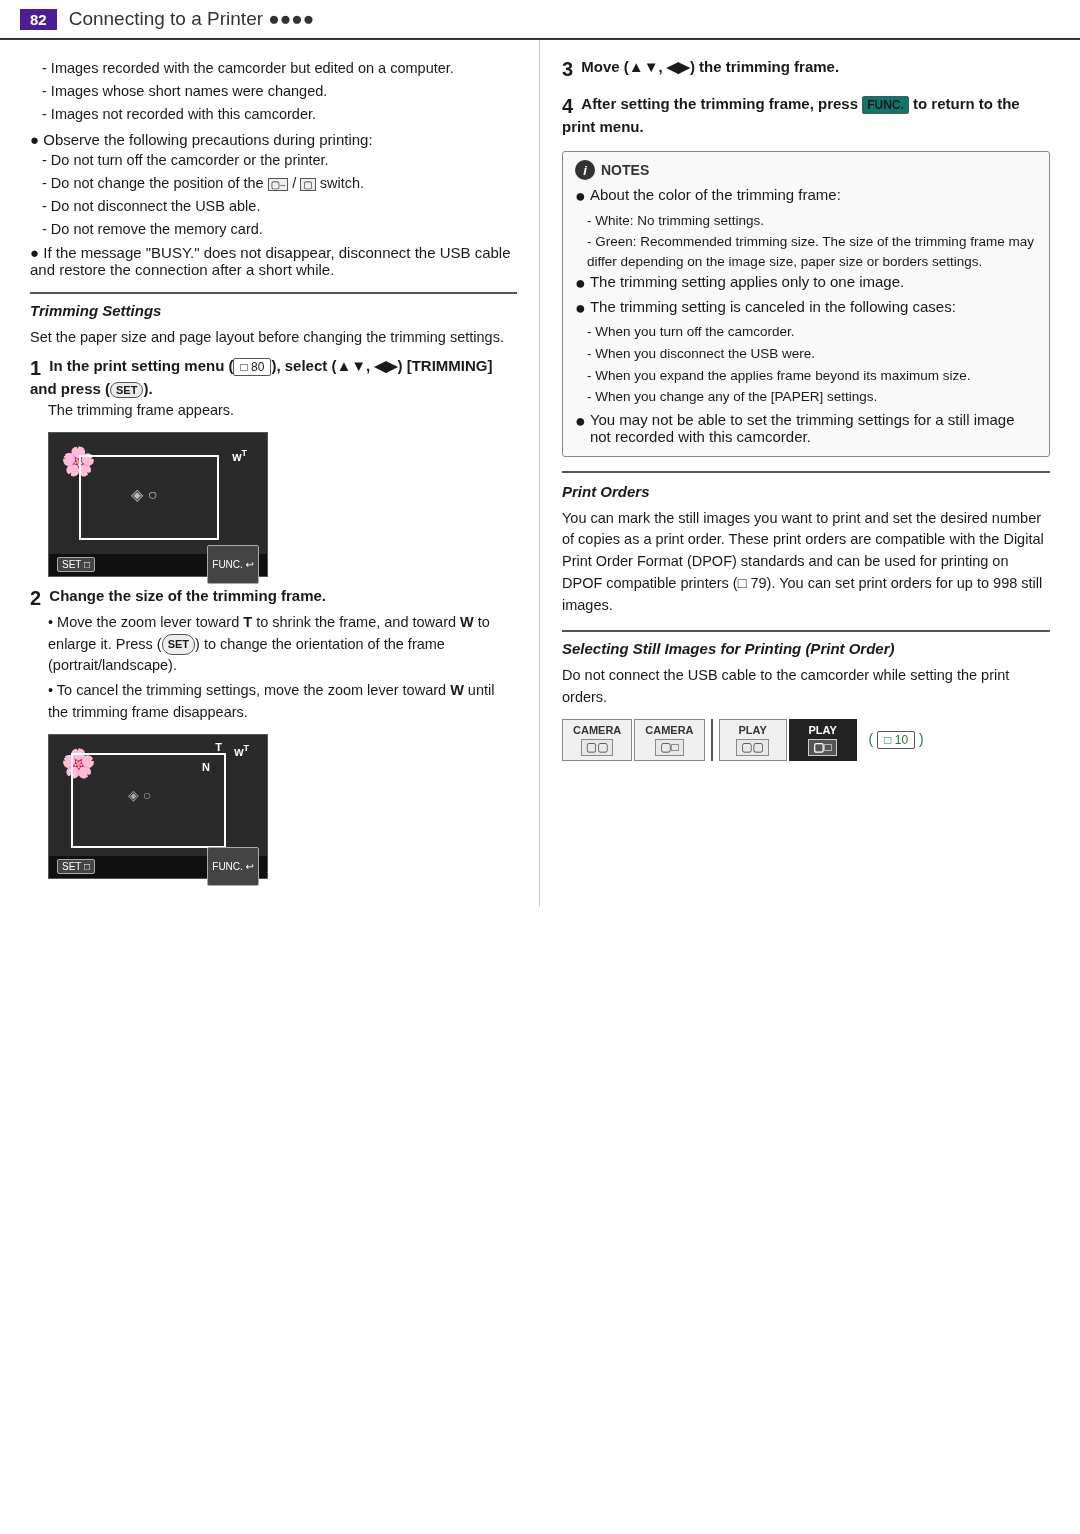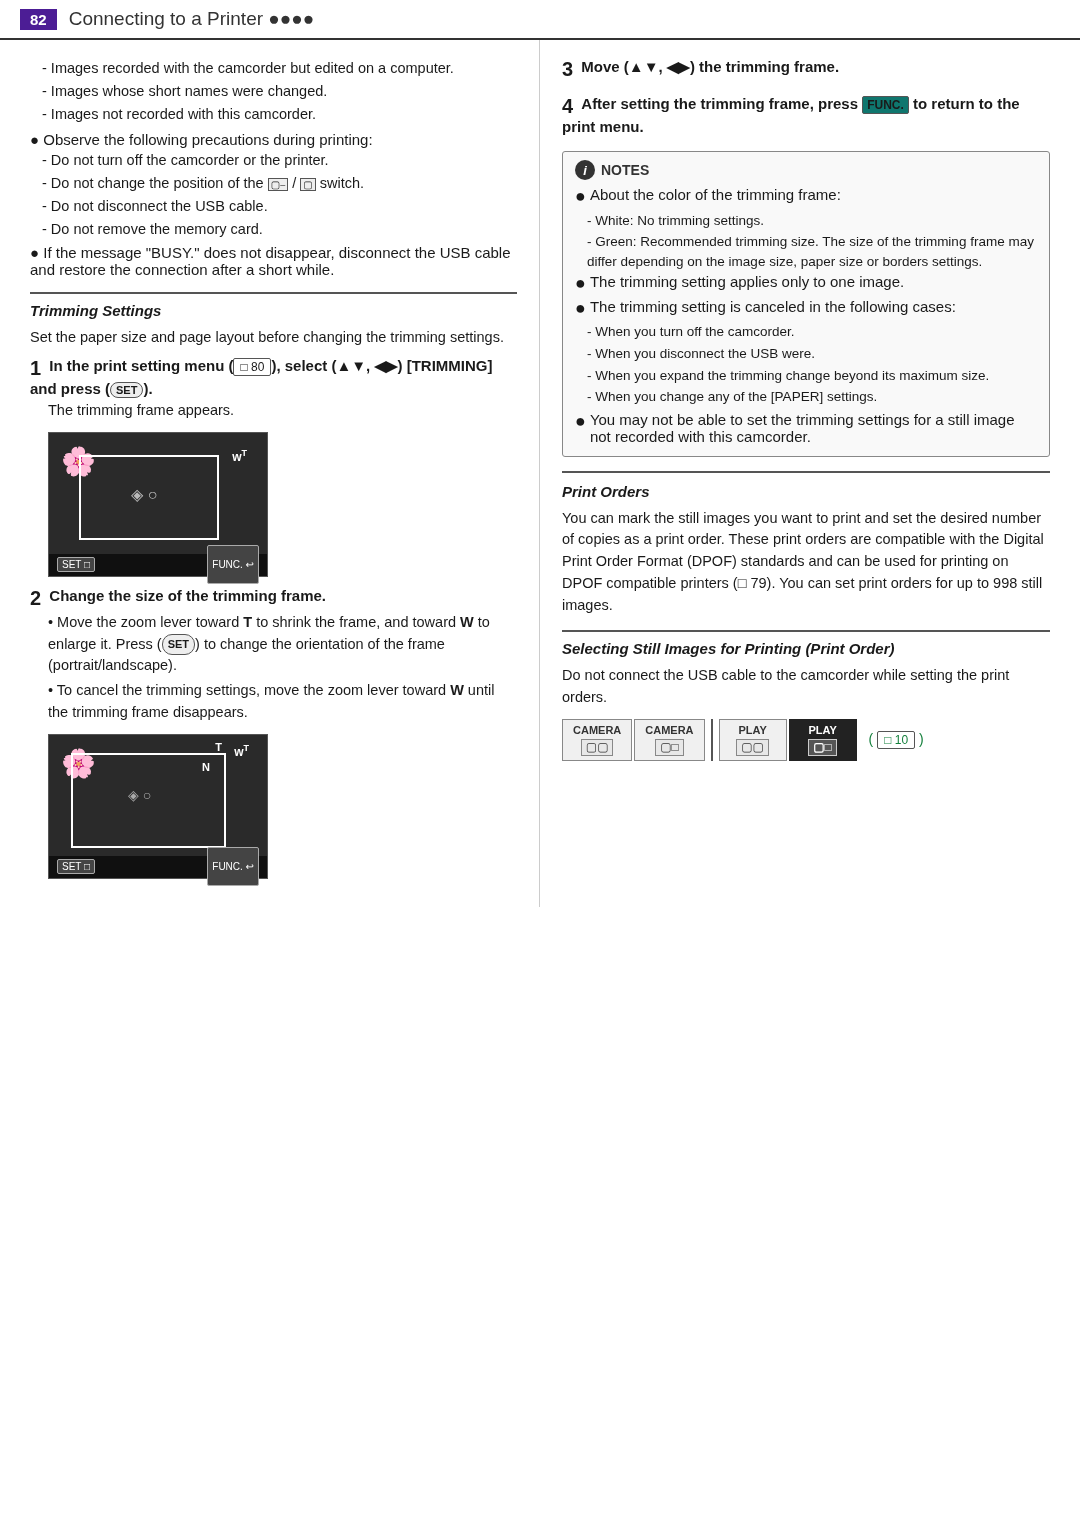--- a/index.html
+++ b/index.html
@@ -289,21 +289,21 @@
       <div class="dash-item">Images not recorded with this camcorder.</div>
     </div>
 
     <div class="bullet-item" style="margin-top:6px;">
       <span>● Observe the following precautions during printing:</span>
     </div>
     <div class="dash-item">Do not turn off the camcorder or the printer.</div>
     <div style="padding-left:12px; font-size:14.5px; line-height:1.5; margin-bottom:1px;">
       - Do not change the position of the <span style="border:1px solid #555; font-size:10px; padding:0 2px; background:#eee;">▢⎯</span> / <span style="border:1px solid #555; font-size:10px; padding:0 2px; background:#eee;">▢</span> switch.
     </div>
-    <div class="dash-item">Do not disconnect the USB cable.</div>
+    <div class="dash-item">Do not disconnect the USB able.</div>
     <div class="dash-item">Do not remove the memory card.</div>
     <div class="bullet-item" style="margin-top:4px;">
       <span>● If the message "BUSY." does not disappear, disconnect the USB cable and restore the connection after a short while.</span>
     </div>
 
     <hr class="section-divider">
     <div class="section-title">Trimming Settings</div>
     <p style="margin-bottom:8px;">Set the paper size and page layout before changing the trimming settings.</p>
 
     <div class="step">
@@ -388,21 +388,21 @@
         <div class="bullet-item">
           <span class="bullet-dot">●</span>
           <span>The trimming setting applies only to one image.</span>
         </div>
         <div class="bullet-item">
           <span class="bullet-dot">●</span>
           <span>The trimming setting is canceled in the following cases:</span>
         </div>
         <div class="dash-item">When you turn off the camcorder.</div>
         <div class="dash-item">When you disconnect the USB were.</div>
-        <div class="dash-item">When you expand the trimming change beyond its maximum size.</div>
+        <div class="dash-item">When you expand the applies frame beyond its maximum size.</div>
         <div class="dash-item">When you change any of the [PAPER] settings.</div>
         <div class="bullet-item" style="margin-top:4px;">
           <span class="bullet-dot">●</span>
           <span>You may not be able to set the trimming settings for a still image not recorded with this camcorder.</span>
         </div>
       </div>
     </div>
 
     <hr class="section-divider">
     <div class="print-orders-section">

